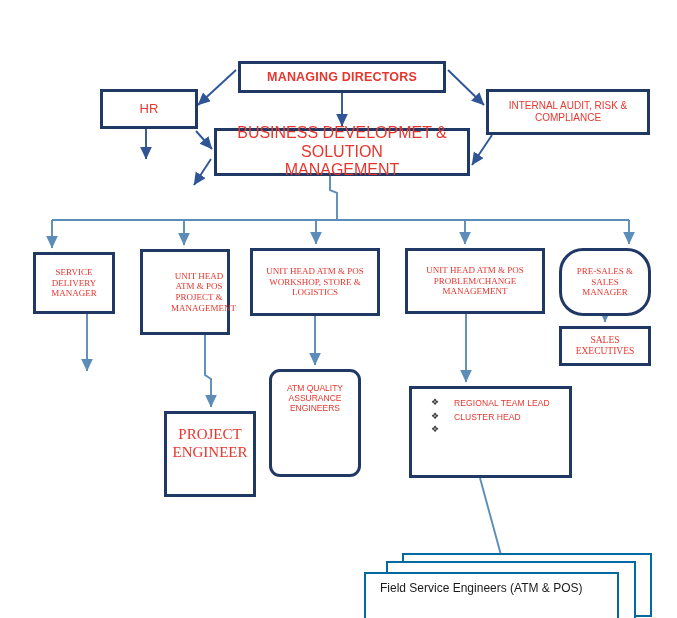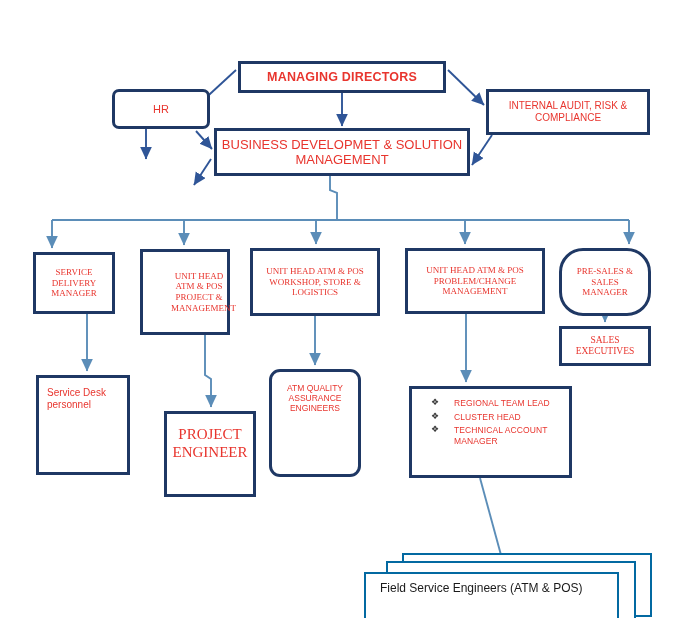--- a/index.html
+++ b/index.html
@@ -46,32 +46,31 @@
   .f-sans   { font-family: "Liberation Sans", sans-serif; }
   .f-serif  { font-family: "Liberation Serif", serif; }
   .bold     { font-weight: bold; }
 
   
   #n-md {
     left: 238px; top: 16px; width: 208px; height: 32px;
     font-size: 12.5px; letter-spacing: .2px;
   }
   #n-hr {
-    left: 112px; top: 44px; width: 98px; height: 40px;
-    font-size: 11px;
-    border-radius: 7px;
+    left: 100px; top: 44px; width: 98px; height: 40px;
+    font-size: 13px;
   }
   #n-audit {
     left: 486px; top: 44px; width: 164px; height: 46px;
     font-size: 10px;
     justify-content: center;
   }
   #n-bd {
     left: 214px; top: 83px; width: 256px; height: 48px;
-    font-size: 13px;
+    font-size: 16px;
   }
   #n-training {
     left: 100px; top: 116px; width: 92px; height: 44px;
     font-size: 10.5px;
   }
   #n-sdm {
     left: 33px; top: 207px; width: 82px; height: 62px;
     font-size: 9px;
   }
   #n-uh-proj {
@@ -278,24 +277,20 @@
     <span class="txt">PRE-SALES &amp;
 SALES
 MANAGER</span>
   </div>
 
   <div class="node f-serif" id="n-salesexec">
     <span class="txt">SALES
 EXECUTIVES</span>
   </div>
 
-  <div class="node f-sans" id="n-svcdesk">
-    <span class="txt">Service Desk
-personnel</span>
-  </div>
 
   <div class="node f-serif" id="n-projeng">
     <span class="txt">PROJECT
 ENGINEER</span>
   </div>
 
   <div class="node f-sans" id="n-atmqa">
     <span class="txt">ATM QUALITY
 ASSURANCE
 ENGINEERS</span>
@@ -306,21 +301,20 @@
       <li>
         <span class="bullet">❖</span>
         <span>REGIONAL TEAM LEAD</span>
       </li>
       <li>
         <span class="bullet">❖</span>
         <span>CLUSTER HEAD</span>
       </li>
       <li>
         <span class="bullet">❖</span>
-        <span>TECHNICAL ACCOUNT MANAGER</span>
       </li>
     </ul>
   </div>
 
   <div id="doc-stack">
     <div class="doc-sheet" id="doc-back"></div>
     <div class="doc-sheet" id="doc-mid"></div>
     <div class="doc-sheet" id="doc-front">
       <span class="txt">Field Service Engineers (ATM &amp; POS)</span>
     </div>

